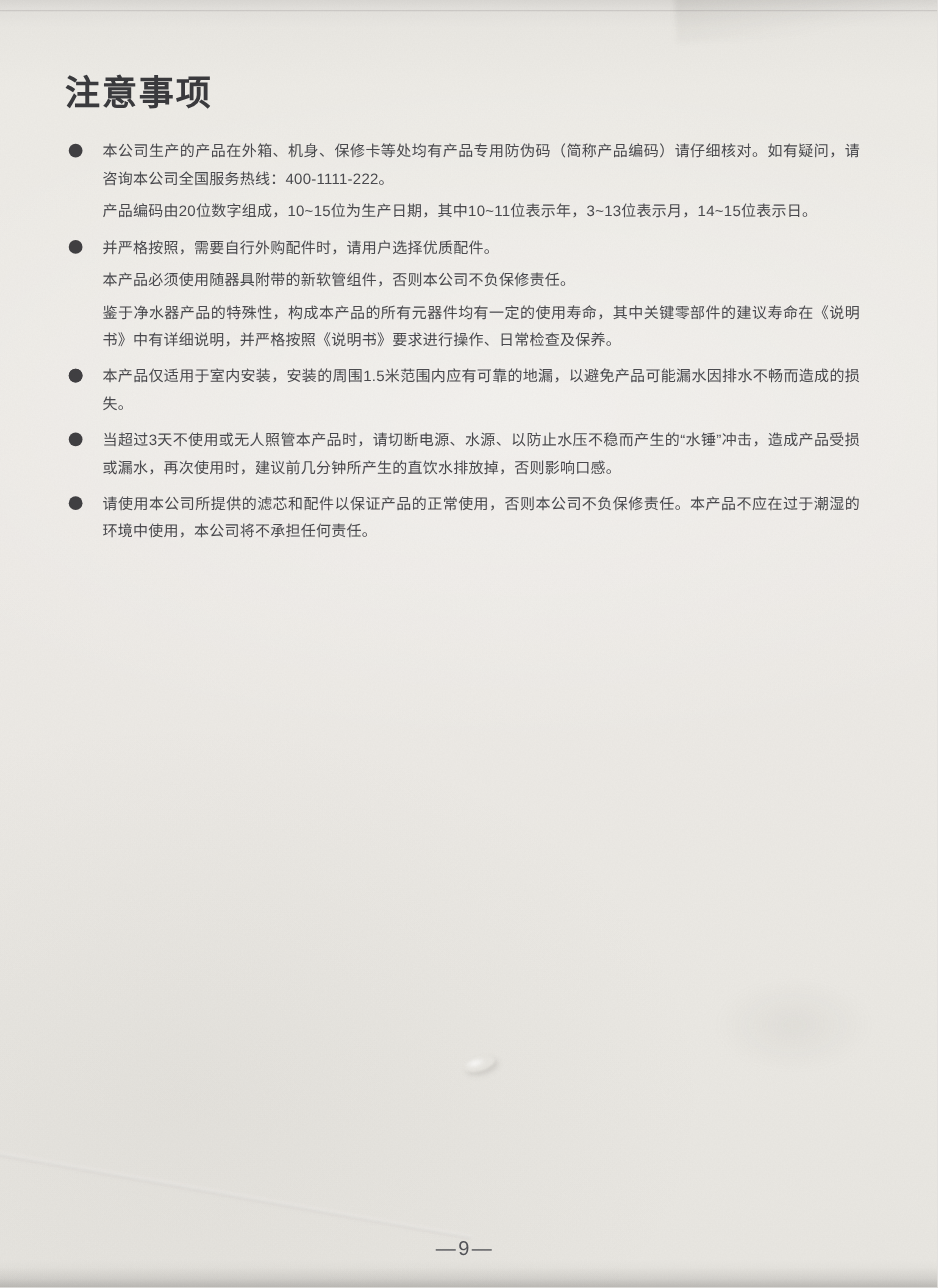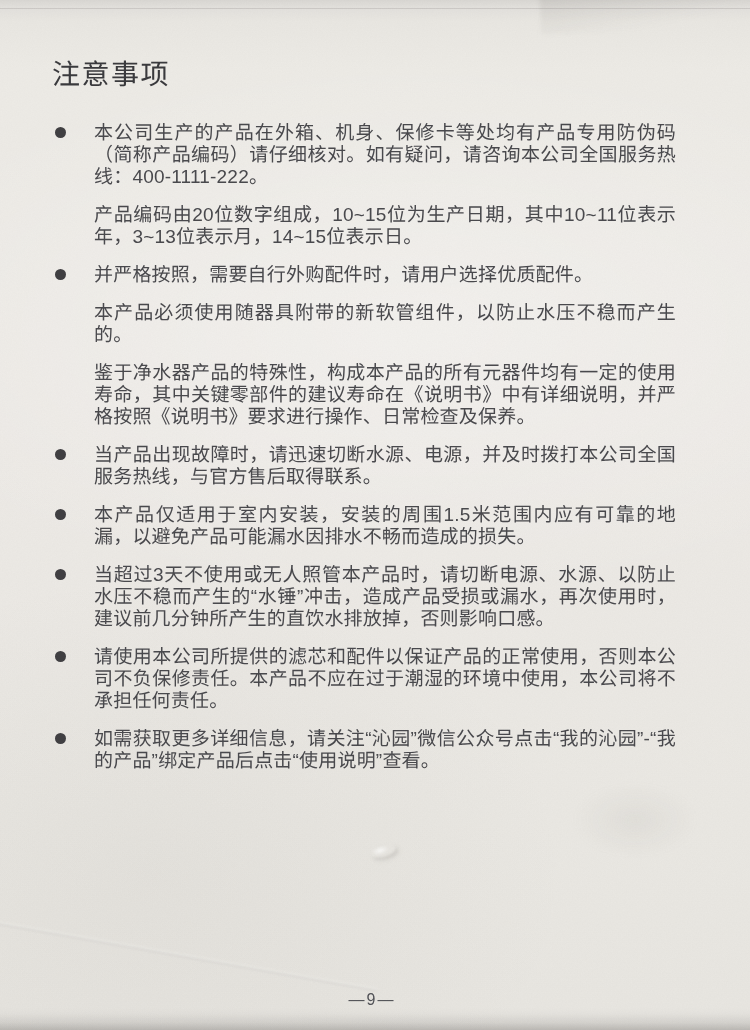--- a/index.html
+++ b/index.html
@@ -53,40 +53,40 @@
     border-radius:50%;
     transform:rotate(-15deg);
     filter:blur(0.8px);
   }
   .grain{position:absolute;left:0;top:0;opacity:0.05;mix-blend-mode:multiply;pointer-events:none;}
 
   .title{
     position:absolute;left:52px;top:58px;
     margin:0;
     font-size:28px;line-height:33px;
-    font-weight:400;letter-spacing:1.5px;
+    font-weight:700;letter-spacing:1.5px;
     color:#3a3a3d;
   }
   .notes{
     position:absolute;left:52px;top:106px;width:640px;
     margin:0;padding:0;list-style:none;
   }
   .note{
     position:relative;
     padding-left:26px;
     margin:0 0 7px 0;
   }
   .note .dot{
     position:absolute;left:3px;top:5px;
     width:11px;height:11px;border-radius:50%;
     background:#403f42;
   }
   .note p{
-    margin:16px;
-    font-size:19px;line-height:22px;
+    margin:4px;
+    font-size:12px;line-height:22px;
     text-align:justify;
     color:#49494d;
     letter-spacing:0.2px;
   }
   .pageno{
     position:absolute;left:0;top:991px;width:744px;
     text-align:center;
     font-size:16px;letter-spacing:2px;
     color:#515257;
   }
@@ -107,42 +107,37 @@
 
   <ul class="notes">
     <li class="note">
       <span class="dot"></span>
       <p>本公司生产的产品在外箱、机身、保修卡等处均有产品专用防伪码（简称产品编码）请仔细核对。如有疑问，请咨询本公司全国服务热线：400-1111-222。</p>
       <p>产品编码由20位数字组成，10~15位为生产日期，其中10~11位表示年，3~13位表示月，14~15位表示日。</p>
     </li>
     <li class="note">
       <span class="dot"></span>
       <p>并严格按照，需要自行外购配件时，请用户选择优质配件。</p>
-      <p>本产品必须使用随器具附带的新软管组件，以防止水压不稳而产生的。</p>
+      <p>本产品必须使用随器具附带的新软管组件，否则本公司不负保修责任。</p>
       <p>鉴于净水器产品的特殊性，构成本产品的所有元器件均有一定的使用寿命，其中关键零部件的建议寿命在《说明书》中有详细说明，并严格按照《说明书》要求进行操作、日常检查及保养。</p>
     </li>
     <li class="note">
       <span class="dot"></span>
-      <p>当产品出现故障时，请迅速切断水源、电源，并及时拨打本公司全国服务热线，与官方售后取得联系。</p>
     </li>
     <li class="note">
       <span class="dot"></span>
       <p>本产品仅适用于室内安装，安装的周围1.5米范围内应有可靠的地漏，以避免产品可能漏水因排水不畅而造成的损失。</p>
     </li>
     <li class="note">
       <span class="dot"></span>
       <p>当超过3天不使用或无人照管本产品时，请切断电源、水源、以防止水压不稳而产生的“水锤”冲击，造成产品受损或漏水，再次使用时，建议前几分钟所产生的直饮水排放掉，否则影响口感。</p>
     </li>
     <li class="note">
       <span class="dot"></span>
       <p>请使用本公司所提供的滤芯和配件以保证产品的正常使用，否则本公司不负保修责任。本产品不应在过于潮湿的环境中使用，本公司将不承担任何责任。</p>
-    </li>
-    <li class="note">
-      <span class="dot"></span>
-      <p>如需获取更多详细信息，请关注“沁园”微信公众号点击“我的沁园”-“我的产品”绑定产品后点击“使用说明”查看。</p>
     </li>
   </ul>
 
   <div class="pageno">—9—</div>
 
   <svg class="grain" width="750" height="1030">
     <filter id="grainf">
       <feTurbulence type="fractalNoise" baseFrequency="0.8" numOctaves="2" stitchTiles="stitch"></feTurbulence>
       <feColorMatrix type="matrix" values="0 0 0 0 0.45  0 0 0 0 0.44  0 0 0 0 0.42  0 0 0 1 0"></feColorMatrix>
     </filter>

